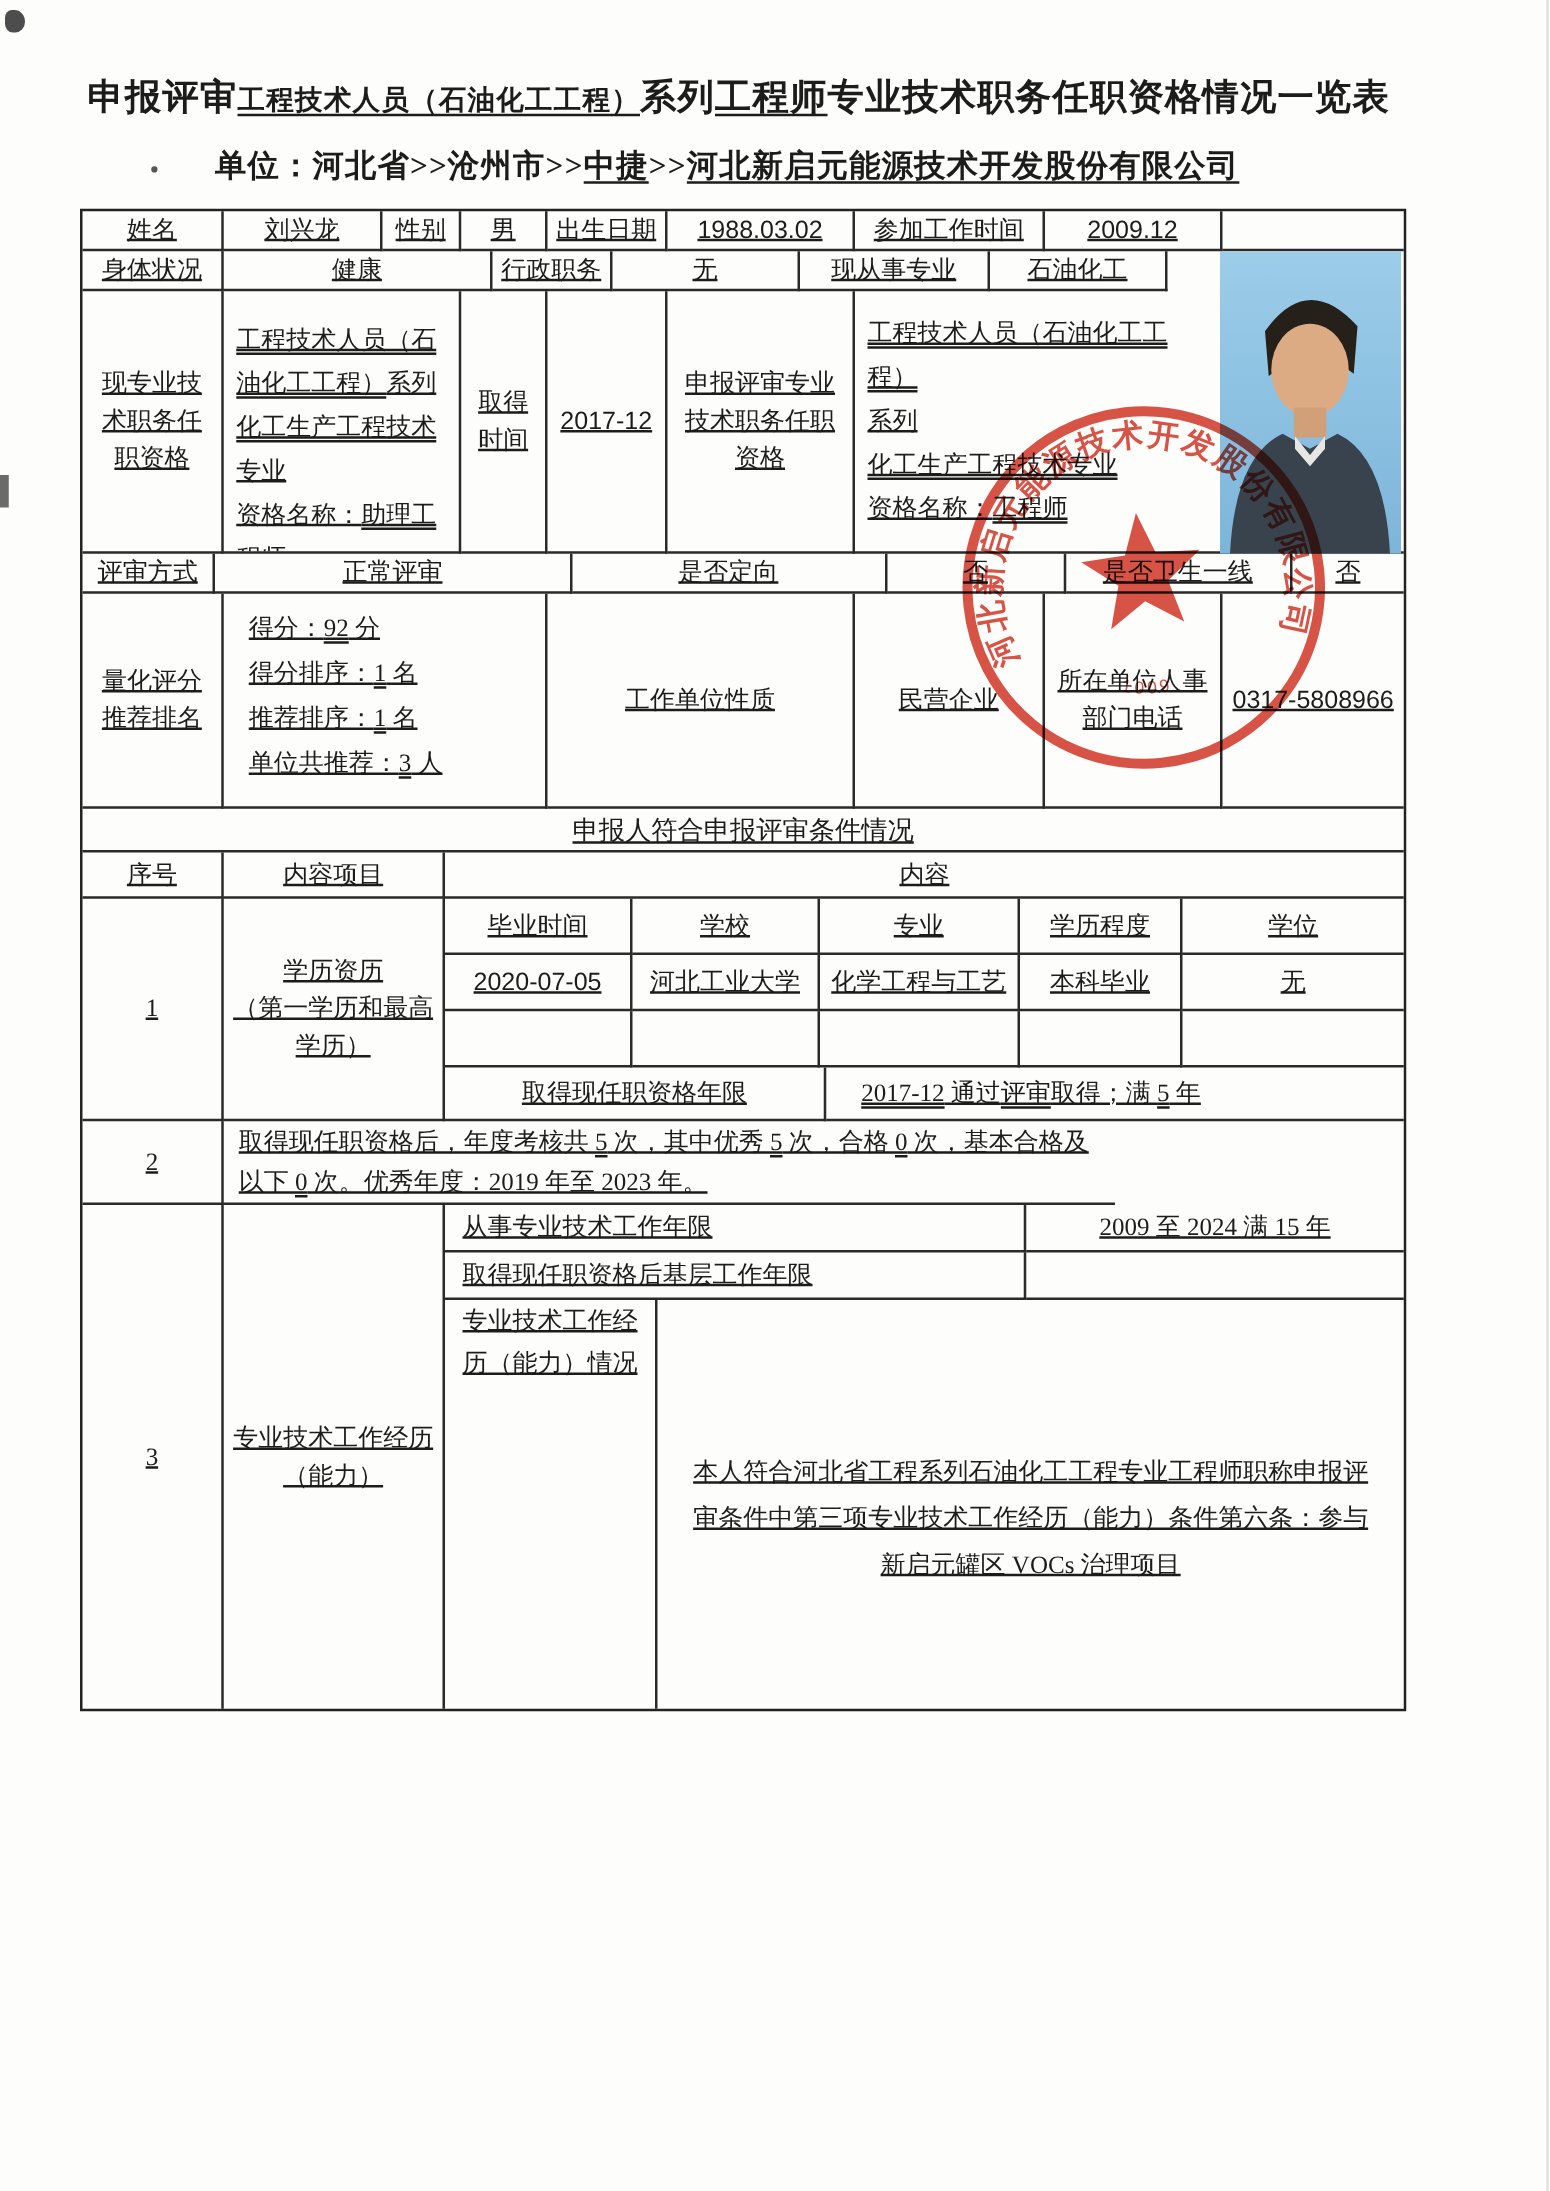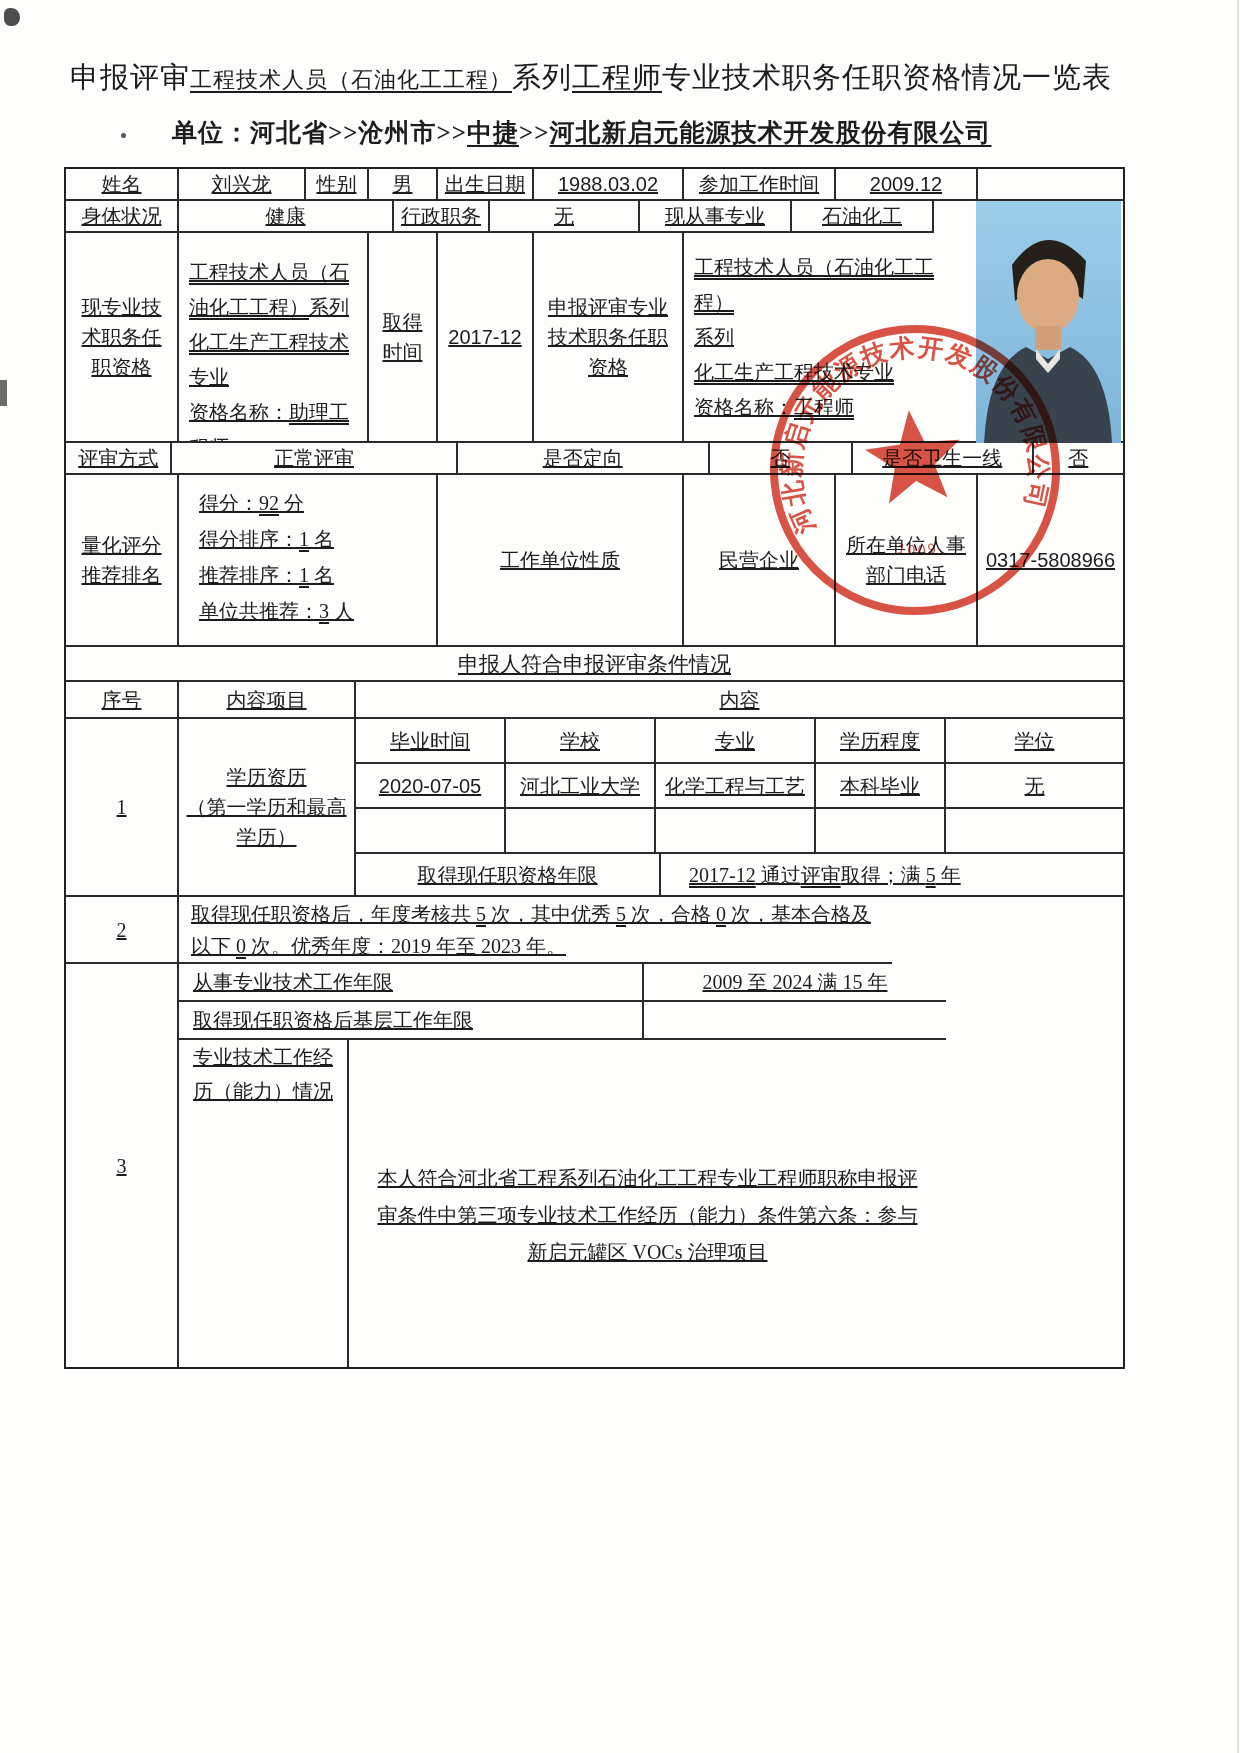--- a/index.html
+++ b/index.html
@@ -1,19 +1,19 @@
 <!DOCTYPE html>
 <html><head>
 <meta charset="utf-8">
 <style>
   html,body{margin:0;padding:0;background:#e8e8e6;}
   .page{position:relative;width:1240px;height:1753px;margin:0 auto;background:#fdfdfb;
         font-family:"Liberation Serif","DejaVu Serif",serif;color:#1c1c1c;overflow:hidden;}
   .title{position:absolute;top:58px;left:70px;width:1040px;text-align:center;
-         font-size:29px;font-weight:400;letter-spacing:1px;white-space:nowrap;}
+         font-size:29px;font-weight:700;letter-spacing:1px;white-space:nowrap;}
   .title .ts{font-size:22px;}
   .u{text-decoration:underline;text-decoration-thickness:1.5px;text-underline-offset:4px;}
   .unit{position:absolute;top:116px;left:172px;font-size:25px;font-weight:600;letter-spacing:1px;white-space:nowrap;}
   .tbl{position:absolute;left:64px;top:167px;width:1057px;border:2px solid #222;text-decoration:underline;}
   .row{display:flex;}
   .cell{box-sizing:border-box;border-right:2px solid #2a2a2a;border-bottom:2px solid #2a2a2a;
         display:flex;align-items:center;justify-content:center;text-align:center;
         font-size:20px;line-height:30px;overflow:hidden;}
   .cell.left{justify-content:flex-start;text-align:left;}
   .cell.top{align-items:flex-start;}
@@ -162,20 +162,23 @@
 
     <div class="row" style="height:67px">
       <div class="cell" style="width:113px">2</div>
       <div class="cell left nbr" style="width:713px;padding:0 12px;line-height:32px">
           <div><span>取得现任职资格后，年度考核共 </span><span class="u">5</span><span> 次，其中优秀 </span><span class="u">5</span><span> 次，合格 </span><span class="u">0</span><span> 次，基本合格及以下 </span><span class="u">0</span><span> 次。优秀年度：2019 年至 2023 年。</span></div>
         </div>
     </div>
 
     <div class="row" style="height:403px">
       <div class="cell nbb" style="width:113px">3</div>
+      <div class="cell nbb" style="width:177px">
+          <div><span>专业技术工作经历</span><br><span>（能力）</span></div>
+        </div>
       <div class="vwrap" style="width:767px">
         <div class="row" style="height:38px">
           <div class="cell left" style="width:465px;padding-left:14px">从事专业技术工作年限</div>
           <div class="cell nbr" style="width:302px">2009 至 2024 满 15 年</div>
         </div>
         <div class="row" style="height:38px">
           <div class="cell left" style="width:465px;padding-left:14px">取得现任职资格后基层工作年限</div>
           <div class="cell nbr" style="width:302px"></div>
         </div>
         <div class="row" style="height:327px">

